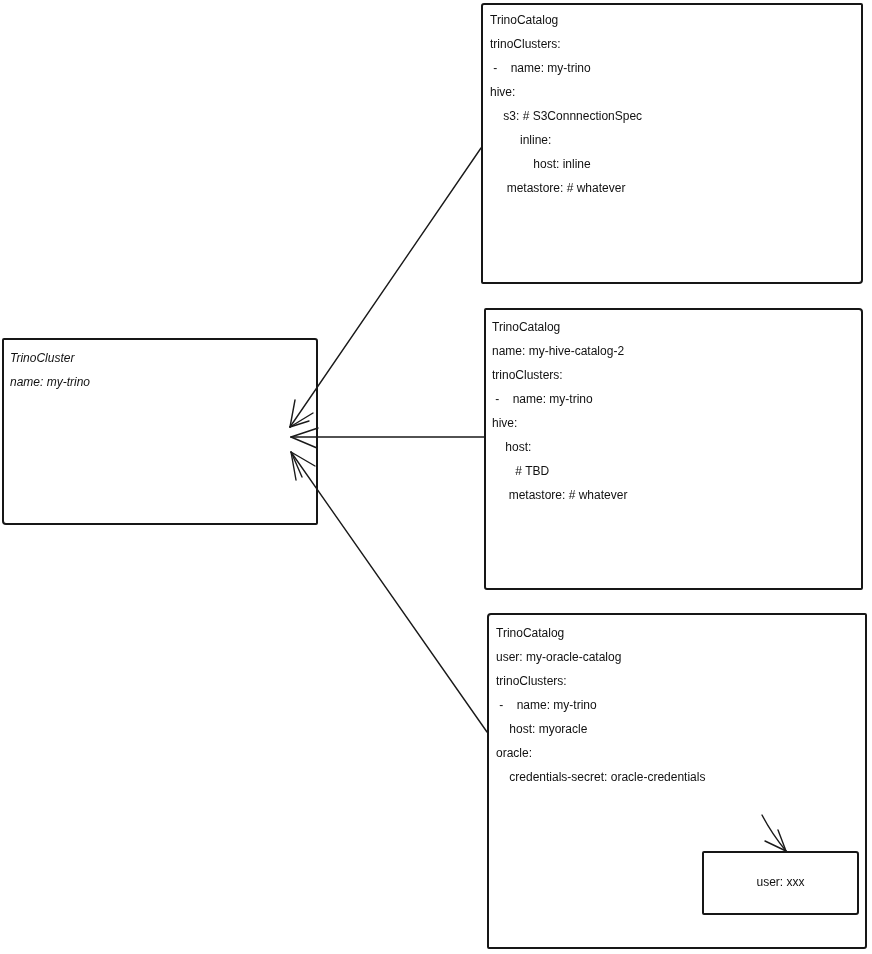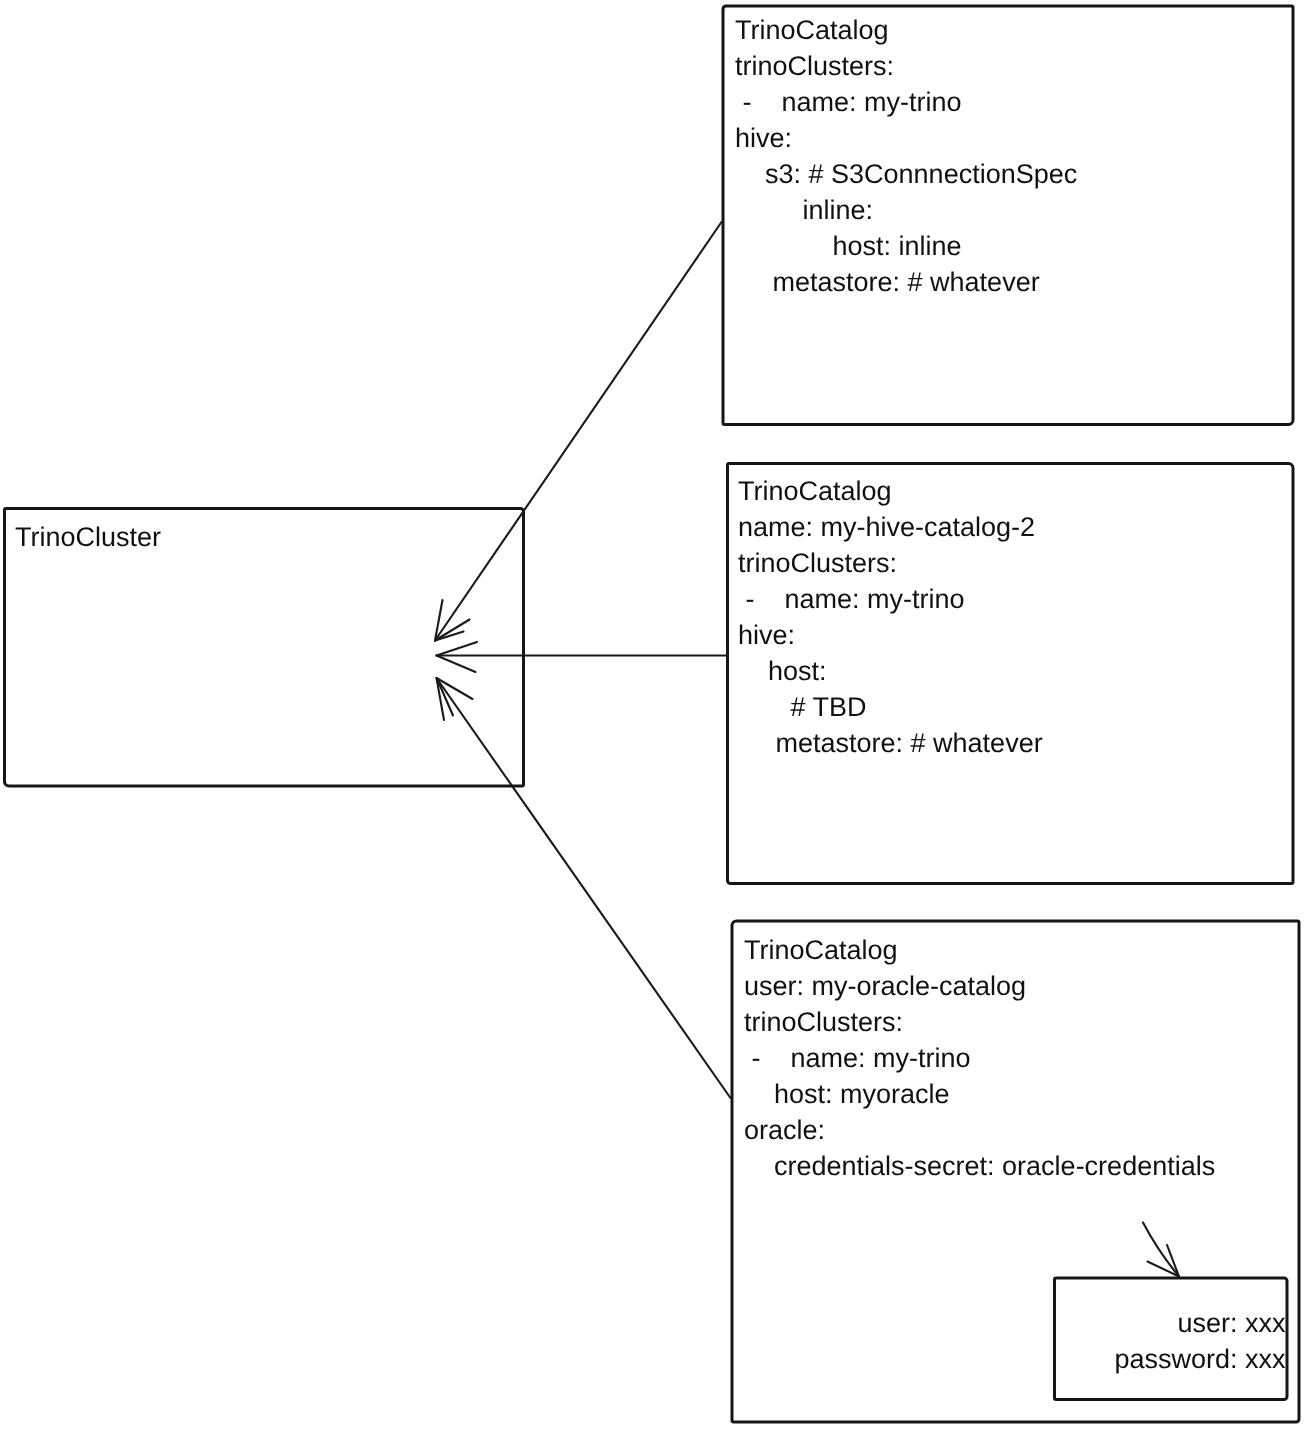--- a/index.html
+++ b/index.html
@@ -10,35 +10,35 @@
     height: 954px;
     background: #ffffff;
     font-family: "Liberation Sans", sans-serif;
     color: #111111;
     overflow: hidden;
   }
   .box {
     position: absolute;
     border: 2px solid #161616;
     background: transparent;
-    font-size: 18px;
+    font-size: 12px;
     line-height: 24px;
   }
   .tline { white-space: pre; }
-  .cluster-box   { left: 2px;   top: 338px; width: 348px; height: 187px; padding: 6px 6px 0 6px; border-radius: 2px 3px 2px 4px; }
+  .cluster-box   { left: 2px;   top: 338px; width: 316px; height: 187px; padding: 6px 6px 0 6px; border-radius: 2px 3px 2px 4px; font-style: italic; }
   .catalog1-box  { left: 481px; top: 3px;   width: 382px; height: 281px; padding: 3px 6px 0 7px; border-radius: 3px 2px 4px 2px; }
   .catalog2-box  { left: 484px; top: 308px; width: 379px; height: 282px; padding: 5px 6px 0 6px; border-radius: 2px 4px 2px 3px; }
   .catalog3-box  { left: 487px; top: 613px; width: 380px; height: 336px; padding: 6px 6px 0 7px; border-radius: 4px 2px 3px 2px; }
   .secret-box {
     position: absolute;
     left: 213px; top: 236px;
-    width: 157px; height: 83px;
+    width: 157px; height: 64px;
     border: 2px solid #161616;
     background: transparent;
-    text-align: right;
+    text-align: center;
     padding-top: 17px;
     border-radius: 2px 3px 3px 2px;
   }
   .connector-layer {
     position: absolute;
     left: 0; top: 0;
     width: 872px; height: 954px;
     pointer-events: none;
     z-index: 2;
   }
@@ -86,20 +86,21 @@
       <path d="M 762 815 Q 772 834 786 851"></path>
       <g>
         <line x1="786" y1="851" x2="765" y2="841"></line>
         <line x1="786" y1="851" x2="778" y2="830"></line>
       </g>
     </g>
   </svg>
 
   <div class="box cluster-box">
     <div class="tline">TrinoCluster</div>
+    <div class="tline">name: my-trino</div>
   </div>
 
   <div class="box catalog1-box">
     <div class="tline">TrinoCatalog</div>
     <div class="tline">trinoClusters:</div>
     <div class="tline"> -    name: my-trino</div>
     <div class="tline">hive:</div>
     <div class="tline">    s3: # S3ConnnectionSpec</div>
     <div class="tline">         inline:</div>
     <div class="tline">             host: inline</div>
@@ -121,17 +122,16 @@
     <div class="tline">TrinoCatalog</div>
     <div class="tline">user: my-oracle-catalog</div>
     <div class="tline">trinoClusters:</div>
     <div class="tline"> -    name: my-trino</div>
     <div class="tline">    host: myoracle</div>
     <div class="tline">oracle:</div>
     <div class="tline">    credentials-secret: oracle-credentials</div>
 
     <div class="secret-box">
       <div class="tline">user: xxx</div>
-      <div class="tline">password: xxx</div>
     </div>
   </div>
 
 </div>
 
 </body></html>

